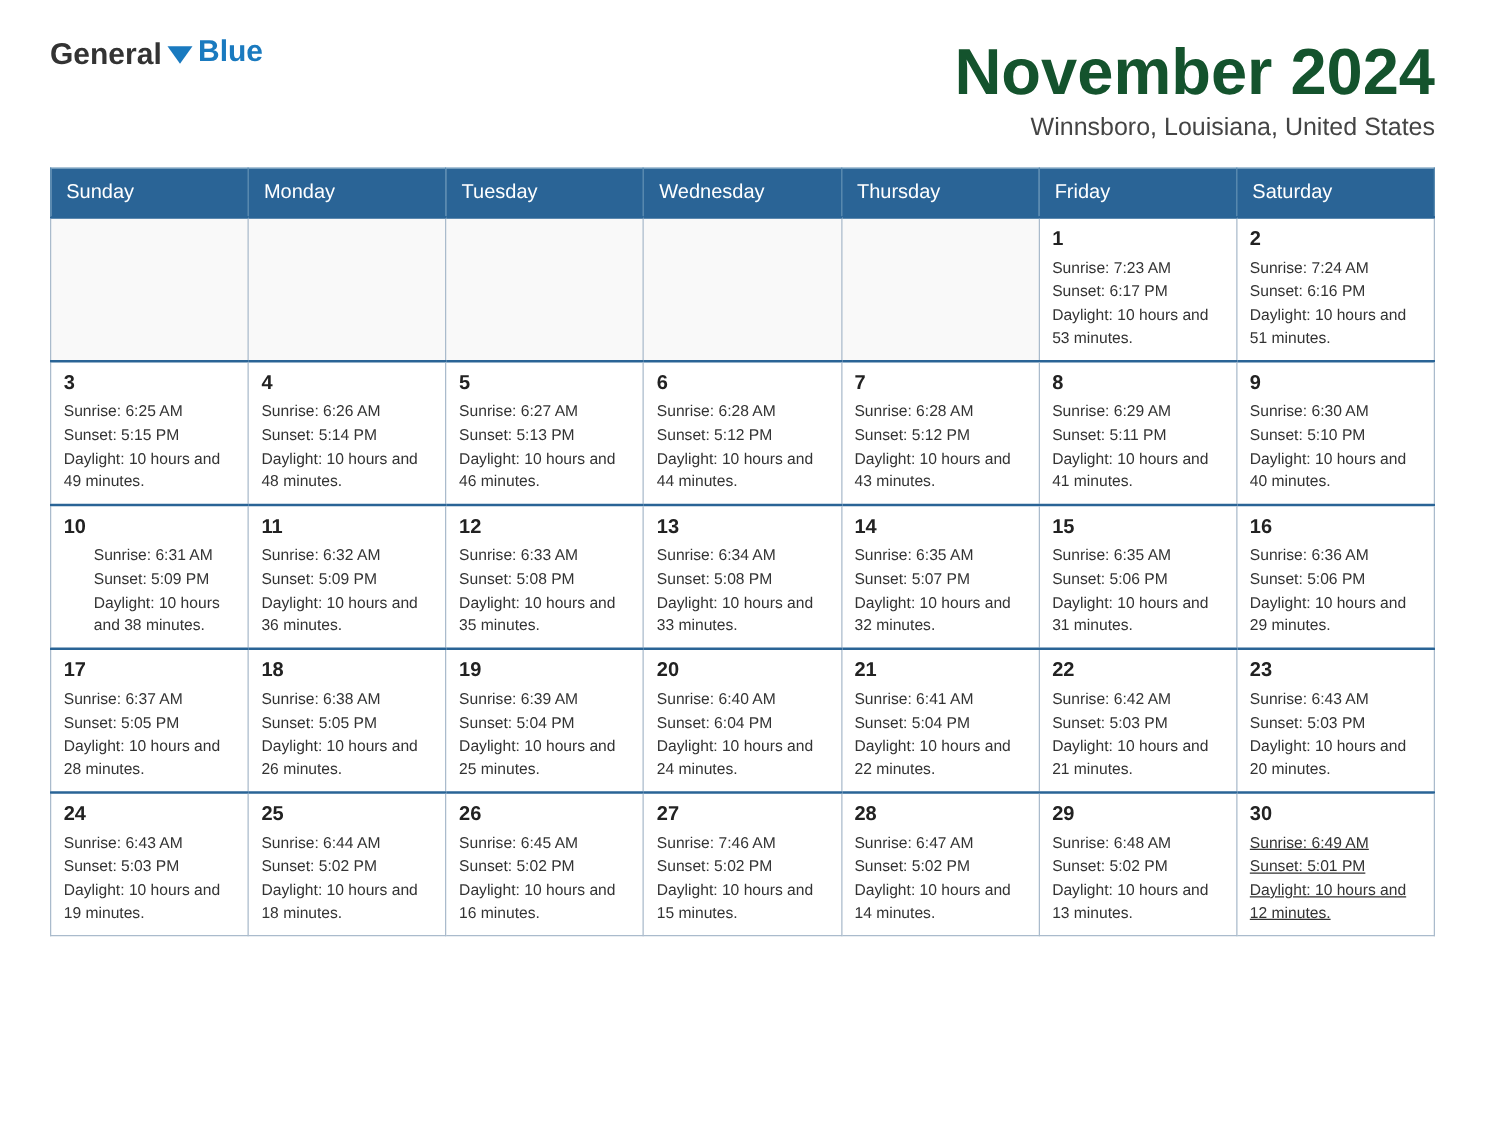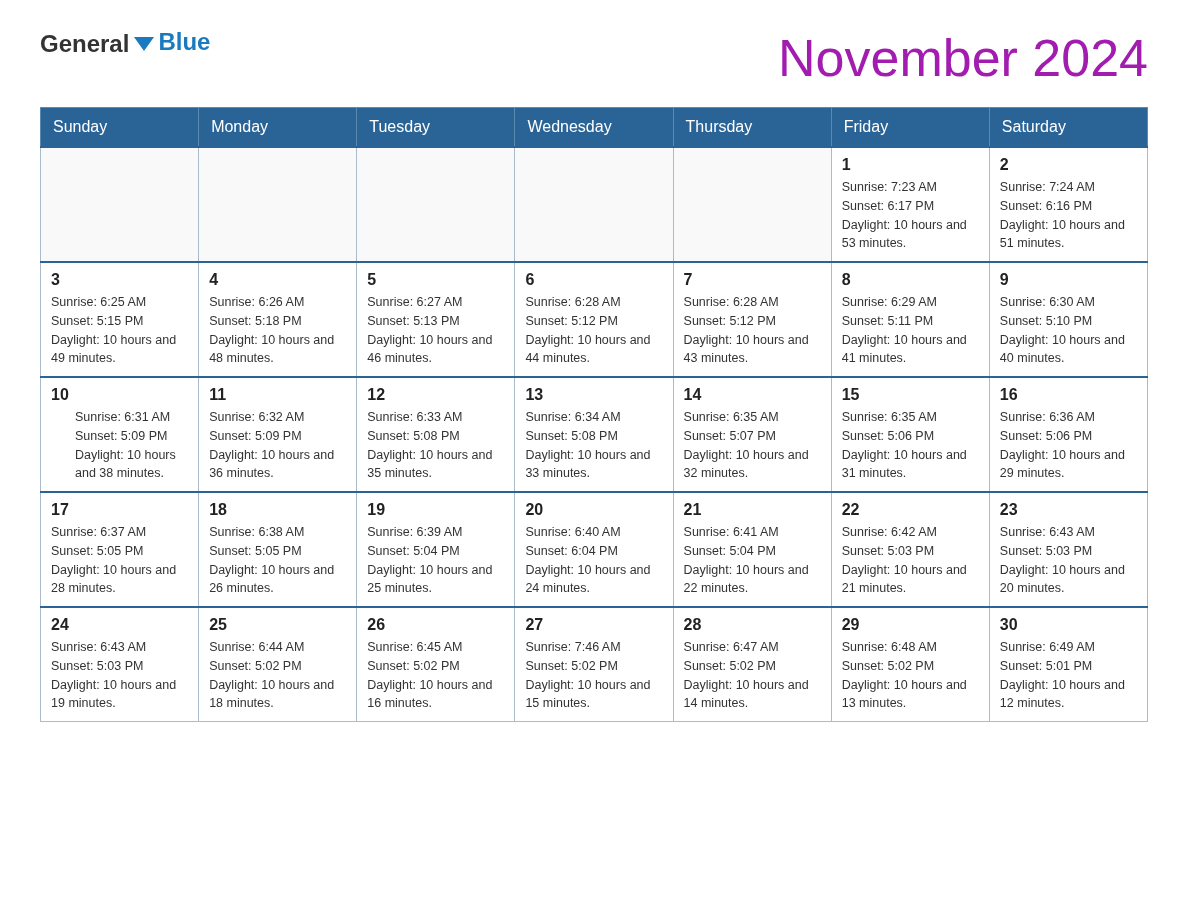--- a/index.html
+++ b/index.html
@@ -14,22 +14,22 @@
       display: flex;
       justify-content: space-between;
       align-items: flex-start;
       margin-bottom: 20px;
     }
     .title-area {
       text-align: right;
     }
     .month-title {
       font-size: 52px;
-      font-weight: normal;
-      color: #a21caf;
+      font-weight: bold;
+      color: #14532d;
       line-height: 1.1;
     }
     .location-title {
       font-size: 20px;
       color: #444;
       margin-top: 4px;
     }
     .calendar-table {
       width: 100%;
       border-collapse: collapse;
@@ -104,20 +104,21 @@
     <div class="logo-line1">
       <span style="font-size:24px;font-weight:bold;color:#333;">General</span>
       <span class="triangle-icon"></span>
     </div>
     <div class="logo-line2">
       <span style="font-size:24px;font-weight:bold;color:#1a7abf;margin-left:4px;">Blue</span>
     </div>
   </div>
   <div class="title-area">
     <div class="month-title">November 2024</div>
+    <div class="location-title">Winnsboro, Louisiana, United States</div>
   </div>
 </div>
 
 <table class="calendar-table">
   <thead>
     <tr>
     <th>Sunday</th>
         <th>Monday</th>
         <th>Tuesday</th>
         <th>Wednesday</th>
@@ -149,21 +150,21 @@
       <tr class="week-row">
         <td>
           <span class="day-number">3</span>
           <div class="day-info" style="white-space: pre-line;">Sunrise: 6:25 AM
 Sunset: 5:15 PM
 Daylight: 10 hours and 49 minutes.</div>
         </td>
         <td>
           <span class="day-number">4</span>
           <div class="day-info" style="white-space: pre-line;">Sunrise: 6:26 AM
-Sunset: 5:18 PM
+Sunset: 5:14 PM
 Daylight: 10 hours and 48 minutes.</div>
         </td>
         <td>
           <span class="day-number">5</span>
           <div class="day-info" style="white-space: pre-line;">Sunrise: 6:27 AM
 Sunset: 5:13 PM
 Daylight: 10 hours and 46 minutes.</div>
         </td>
         <td>
           <span class="day-number">6</span>
@@ -310,19 +311,19 @@
 Daylight: 10 hours and 14 minutes.</div>
         </td>
         <td>
           <span class="day-number">29</span>
           <div class="day-info" style="white-space: pre-line;">Sunrise: 6:48 AM
 Sunset: 5:02 PM
 Daylight: 10 hours and 13 minutes.</div>
         </td>
         <td>
           <span class="day-number">30</span>
-          <div class="day-info" style="white-space: pre-line;">Sunrise: 6:49 AM
+          <div class="day-info" style="white-space: pre-line; text-decoration: underline;">Sunrise: 6:49 AM
 Sunset: 5:01 PM
 Daylight: 10 hours and 12 minutes.</div>
         </td>
       </tr>
     </tbody>
 </table>
 
 </body></html>

